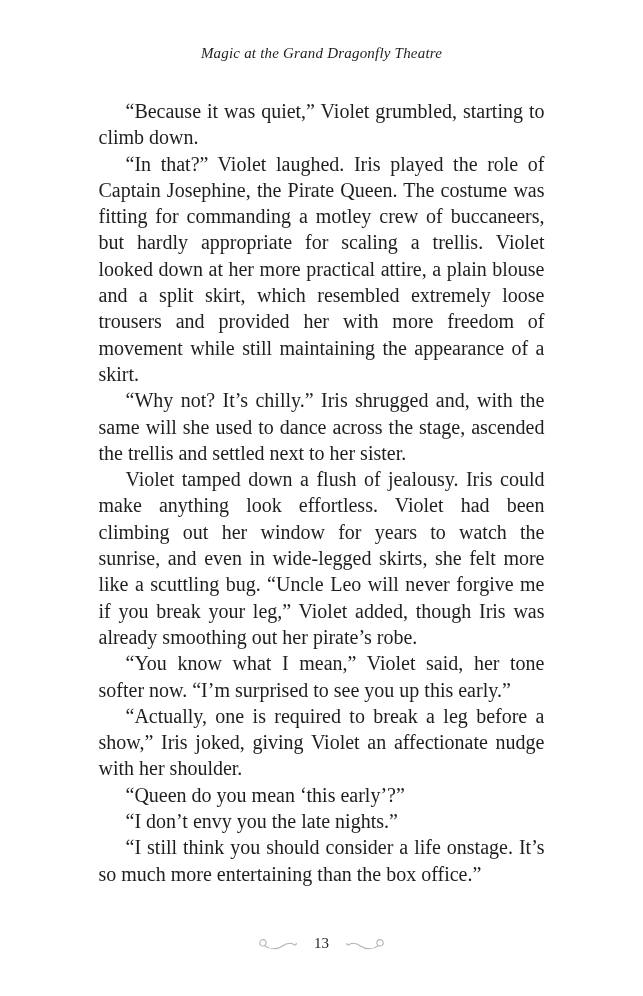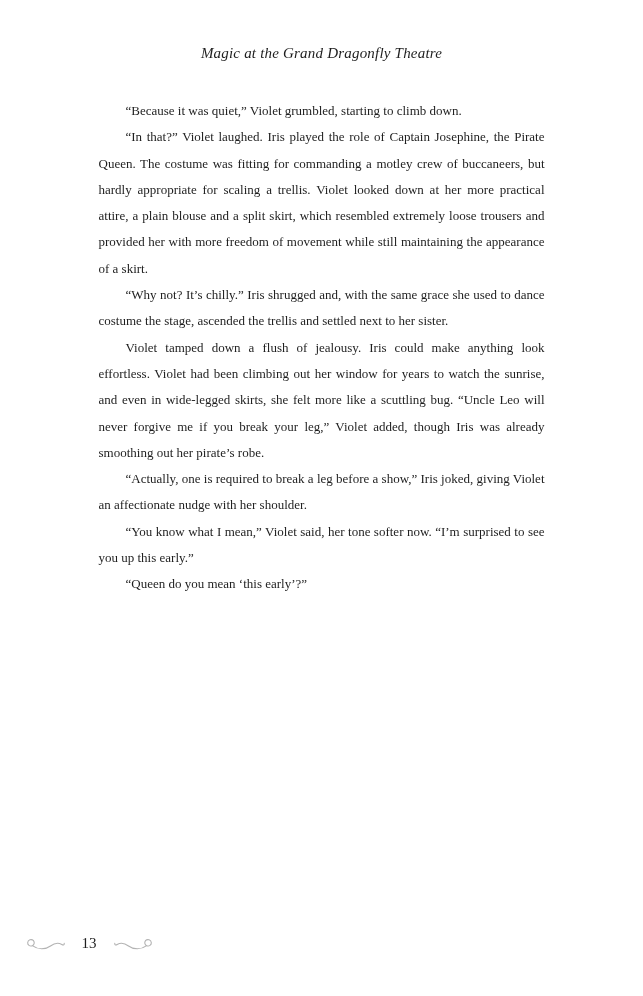--- a/index.html
+++ b/index.html
@@ -23,38 +23,38 @@
     margin-top: 44px;
     text-align: center;
     font-style: italic;
     font-size: 15px;
     line-height: 18px;
     color: var(--text);
     letter-spacing: 0.2px;
   }
   .body-text {
     margin: 36px 73px 0 73px;
-    font-size: 13px;
+    font-size: 20px;
     line-height: 26.3px;
     text-align: justify;
     text-justify: inter-word;
     color: var(--text);
   }
   .body-text p {
     text-indent: 27px;
     margin: 0;
   }
   .page-footer {
     position: absolute;
     left: 0;
     right: 0;
     top: 936px;
     display: flex;
     align-items: center;
-    justify-content: flex-start;
+    justify-content: center;
     gap: 14px;
   }
   .page-number {
     font-size: 15px;
     line-height: 15px;
     color: var(--text);
     padding: 0 2px;
   }
   .flourish { display: inline-flex; }
   .flourish svg { display: block; }
@@ -69,25 +69,27 @@
 </head>
 <body>
 
 <div class="page">
 
   <div class="running-header">Magic at the Grand Dragonfly Theatre</div>
 
   <main class="body-text">
     <p>“Because it was quiet,” Violet grumbled, starting to climb down.</p>
     <p>“In that?” Violet laughed. Iris played the role of Captain Josephine, the Pirate Queen. The costume was fitting for commanding a motley crew of buccaneers, but hardly appropriate for scaling a trellis. Violet looked down at her more practical attire, a plain blouse and a split skirt, which resembled extremely loose trousers and provided her with more freedom of movement while still maintaining the appearance of a skirt.</p>
-    <p>“Why not? It’s chilly.” Iris shrugged and, with the same grace she used to dance costume the stage, ascended the trellis and settled next to her sister.</p>
+    <p>“Why not? It’s chilly.” Iris shrugged and, with the same will she used to dance across the stage, ascended the trellis and settled next to her sister.</p>
     <p>Violet tamped down a flush of jealousy. Iris could make anything look effortless. Violet had been climbing out her window for years to watch the sunrise, and even in wide-legged skirts, she felt more like a scuttling bug. “Uncle Leo will never forgive me if you break your leg,” Violet added, though Iris was already smoothing out her pirate’s robe.</p>
+    <p>“You know what I mean,” Violet said, her tone softer now. “I’m surprised to see you up this early.”</p>
     <p>“Actually, one is required to break a leg before a show,” Iris joked, giving Violet an affectionate nudge with her shoulder.</p>
-    <p>“You know what I mean,” Violet said, her tone softer now. “I’m surprised to see you up this early.”</p>
     <p>“Queen do you mean ‘this early’?”</p>
+    <p>“I don’t envy you the late nights.”</p>
+    <p>“I still think you should consider a life onstage. It’s so much more entertaining than the box office.”</p>
   </main>
 
   <div class="page-footer">
     <span class="flourish">
       <svg width="40" height="15" viewBox="0 0 40 15" aria-hidden="true">
         <path d="M7.6,4.6 C5.4,2.6 2,3.8 1.7,6.5 C1.4,9 3.9,10.7 6.3,9.7 C8.2,8.9 8.8,6.6 7.6,4.9"></path>
         <path d="M6.8,9.9 C11.5,13.6 19.5,13.8 24.5,10 C28,7.4 32.5,6.6 35.8,8.5 C37.6,9.6 38.6,8.7 38.2,7.2"></path>
       </svg>
     </span>
     <span class="page-number">13</span>

